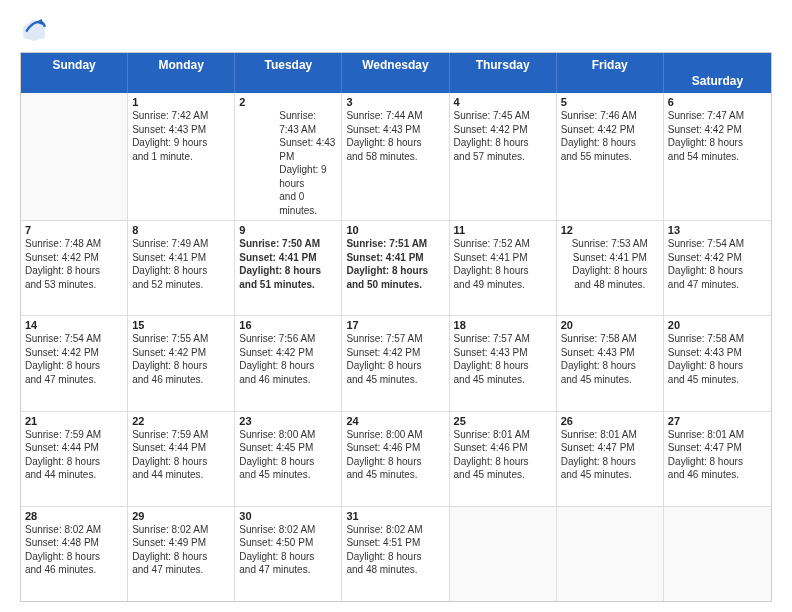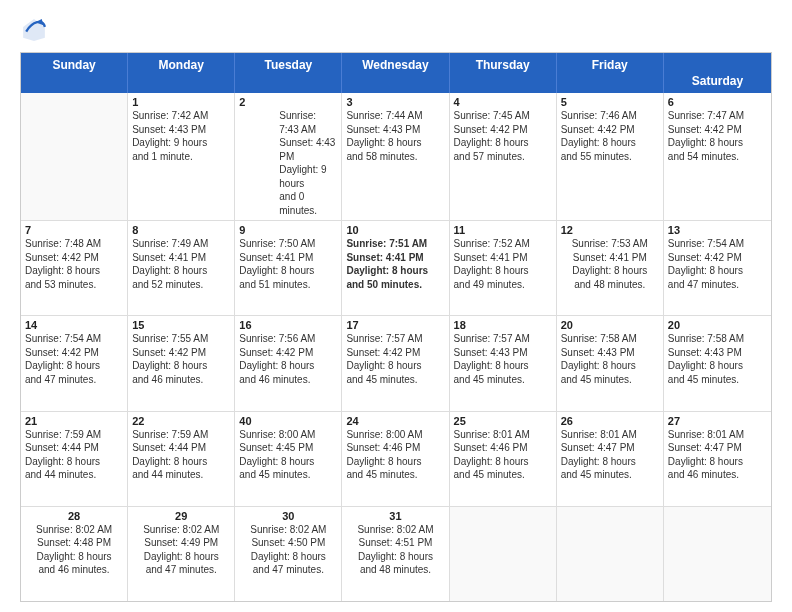--- a/index.html
+++ b/index.html
@@ -79,21 +79,21 @@
       flex: 1;
       display: flex;
       flex-direction: column;
     }
     .cal-row {
       display: grid;
       grid-template-columns: repeat(7, 1fr);
       flex: 1;
       border-bottom: 1px solid #ddd;
     }
-    .cal-row:last-child { border-bottom: none; text-align: center; }
+    .cal-row:last-child { border-bottom: none; }
     .cal-cell {
       border-right: 1px solid #ddd;
       padding: 3px 4px;
       font-size: 9px;
       color: #333;
       vertical-align: top;
       min-height: 0;
     }
     .cal-cell:last-child { border-right: none; }
     .cal-cell.empty { background: #f9f9f9; }
@@ -198,21 +198,21 @@
           </div>
           <div class="cal-cell">
             <span class="day-number">8</span>
             <div class="cell-info" style="white-space: pre-line;">Sunrise: 7:49 AM
 Sunset: 4:41 PM
 Daylight: 8 hours
 and 52 minutes.</div>
           </div>
           <div class="cal-cell">
             <span class="day-number">9</span>
-            <div class="cell-info" style="white-space: pre-line;">Sunrise: 7:50 AM
+            <div class="cell-info" style="white-space: pre-line; font-weight: bold;">Sunrise: 7:50 AM
 Sunset: 4:41 PM
 Daylight: 8 hours
 and 51 minutes.</div>
           </div>
           <div class="cal-cell">
             <span class="day-number">10</span>
             <div class="cell-info" style="white-space: pre-line; font-weight: bold;">Sunrise: 7:51 AM
 Sunset: 4:41 PM
 Daylight: 8 hours
 and 50 minutes.</div>
@@ -299,21 +299,21 @@
 and 44 minutes.</div>
           </div>
           <div class="cal-cell">
             <span class="day-number">22</span>
             <div class="cell-info" style="white-space: pre-line;">Sunrise: 7:59 AM
 Sunset: 4:44 PM
 Daylight: 8 hours
 and 44 minutes.</div>
           </div>
           <div class="cal-cell">
-            <span class="day-number">40</span>
+            <span class="day-number">23</span>
             <div class="cell-info" style="white-space: pre-line;">Sunrise: 8:00 AM
 Sunset: 4:45 PM
 Daylight: 8 hours
 and 45 minutes.</div>
           </div>
           <div class="cal-cell">
             <span class="day-number">24</span>
             <div class="cell-info" style="white-space: pre-line;">Sunrise: 8:00 AM
 Sunset: 4:46 PM
 Daylight: 8 hours

